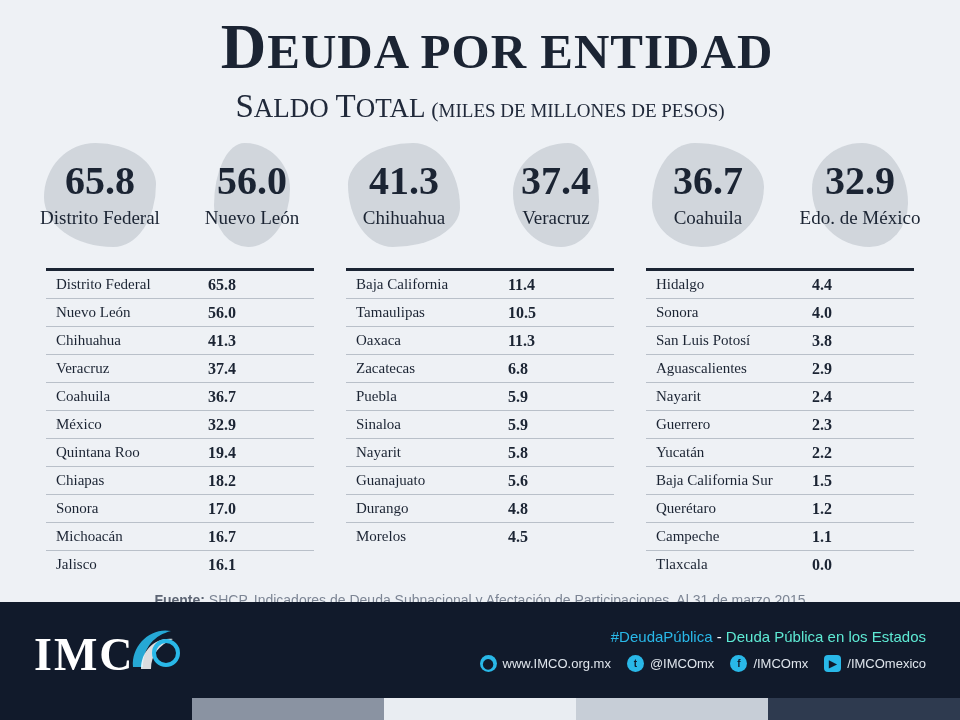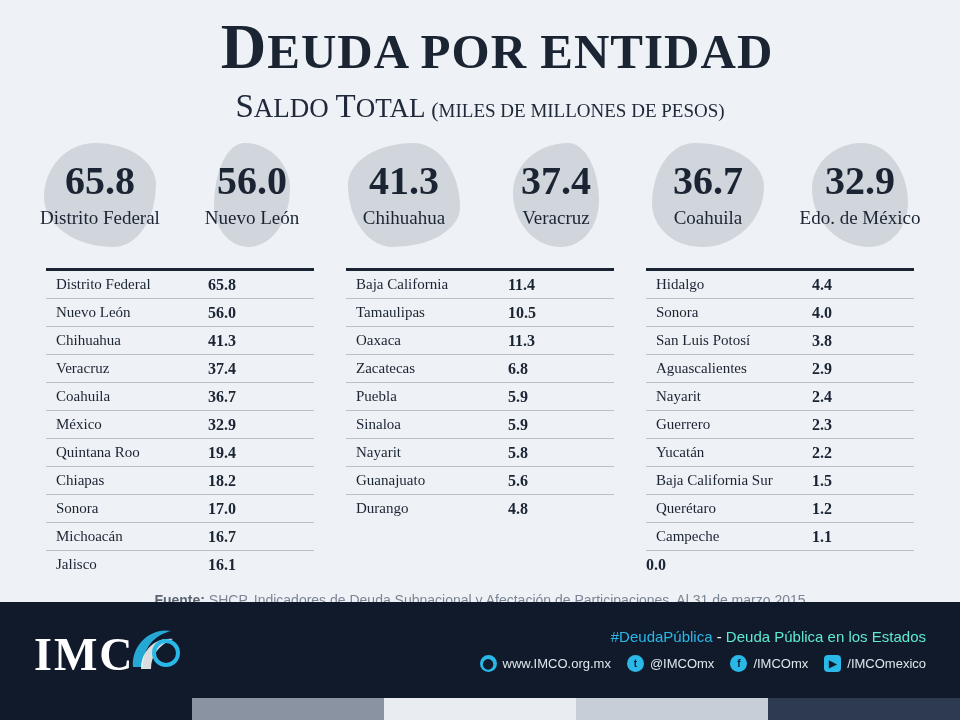--- a/index.html
+++ b/index.html
@@ -352,20 +352,24 @@
           <span class="value">5.8</span>
         </div>
       <div class="row">
           <span class="label">Guanajuato</span>
           <span class="value">5.6</span>
         </div>
       <div class="row">
           <span class="label">Durango</span>
           <span class="value">4.8</span>
         </div>
+      <div class="row">
+          <span class="label">Morelos</span>
+          <span class="value">4.5</span>
+        </div>
     </div>
 
     <div class="col c3">
       <div class="rule"></div>
       <div class="row">
           <span class="label">Hidalgo</span>
           <span class="value">4.4</span>
         </div>
       <div class="row">
           <span class="label">Sonora</span>
@@ -397,20 +401,21 @@
         </div>
       <div class="row">
           <span class="label">Querétaro</span>
           <span class="value">1.2</span>
         </div>
       <div class="row">
           <span class="label">Campeche</span>
           <span class="value">1.1</span>
         </div>
       <div class="row">
+          <span class="label">Tlaxcala</span>
           <span class="value">0.0</span>
         </div>
     </div>
 
   </div>
 
   <div class="source">
     <b>Fuente:</b><span> SHCP. Indicadores de Deuda Subnacional y Afectación de Participaciones. Al 31 de marzo 2015</span>
   </div>
 

